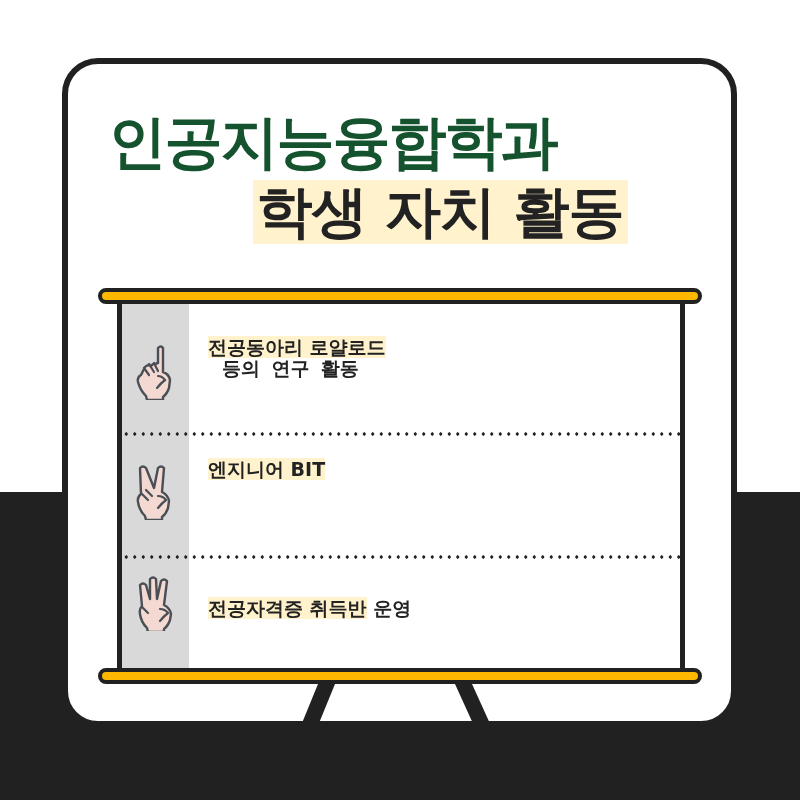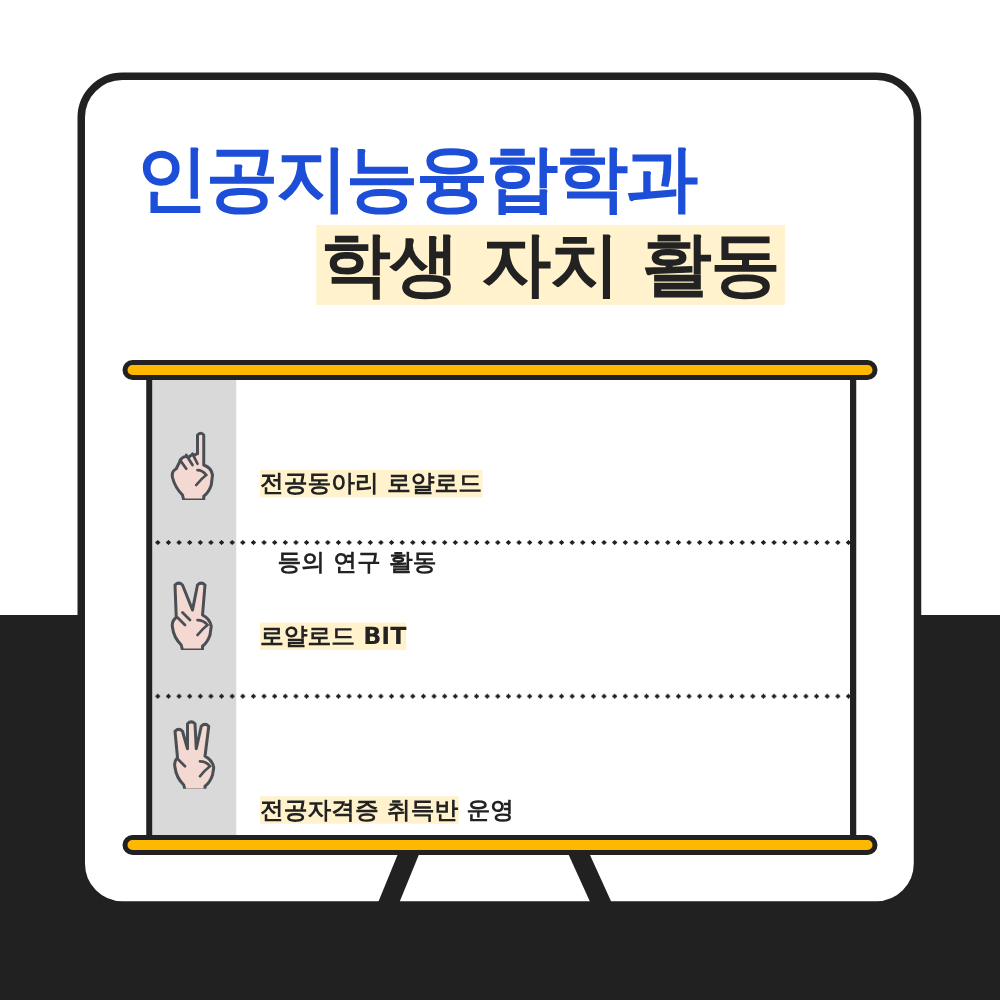--- a/index.html
+++ b/index.html
@@ -11,21 +11,21 @@
     .bottom-band {
       position: absolute; left: 0; top: 492px; width: 800px; height: 308px;
       background: #212121;
     }
     .card {
       position: absolute; left: 62px; top: 58px; width: 663px; height: 657px;
       background: #ffffff; border: 6px solid #212121; border-radius: 36px;
     }
     .title {
       position: absolute; left: 0; width: 665px; top: 108px;
-      text-align: center; font-weight: 900; color: #1d4ed8;
+      text-align: center; font-weight: 900; color: #14532d;
       font-size: 58px; line-height: 68px; letter-spacing: -2px;
     }
     .subtitle-wrap {
       position: absolute; left: 0; width: 800px; top: 180px; text-align: center; margin-left: 40px;
     }
     .subtitle {
       display: inline-block; background: #FFF2CC; color: #222222;
       font-weight: 900; font-size: 56px; line-height: 64px; letter-spacing: -1px;
       padding: 0 4px;
     }
@@ -52,22 +52,22 @@
       position: absolute; left: 0; width: 100%;
     }
     .hand {
       position: absolute; left: 12px; width: 44px; height: 56px;
     }
     .text-block {
       position: absolute; left: 86px; width: 470px;
       font-weight: bold; color: #222222; font-size: 19px; line-height: 23px;
     }
     .hl { background: #FFF2CC; }
-    .line { display: block; white-space: nowrap; margin-top: 40px; }
-    .indent { padding-left: 14px; }
+    .line { display: block; white-space: nowrap; }
+    .indent { padding-left: 14px; font-family: Liberation Mono, monospace; }
     .leg {
       position: absolute; top: 684px; width: 200px; height: 44px;
     }
   </style>
 </head>
 <body>
 
 <div class="bottom-band"></div>
 
 <div class="card"></div>
@@ -99,21 +99,21 @@
   </div>
 
   <div class="sep" style="top:128px;"></div>
 
   <div class="row" style="top:132px; height:118px;">
     <svg class="hand" style="top:28px;" viewBox="0 0 44 56">
       <path d="M6 4 q3 -3 6 0 l8 20 l4 -20 q3 -3 6 0 l-2 24 q6 3 7 9 l-1 7 q-2 6 -6 9 l0 3 l-16 0 l-1 -4 q-6 -6 -7 -14 q-1 -5 3 -8 z" fill="#F3D9D1" stroke="#4A4F55" stroke-width="2.4" stroke-linejoin="round"></path>
       <path d="M8 30 l6 6 M12 26 l6 6 M24 32 q5 0 8 4 q-4 3 -8 8" fill="none" stroke="#4A4F55" stroke-width="2.2" stroke-linecap="round"></path>
     </svg>
     <div class="text-block" style="top:22px;">
-      <span class="line"><span class="hl">로얄로드 BIT</span></span>
+      <span class="line"><span class="hl">엔지니어 BIT</span></span>
     </div>
   </div>
 
   <div class="sep" style="top:251px;"></div>
 
   <div class="row" style="top:255px; height:109px;">
     <svg class="hand" style="top:16px;" viewBox="0 0 44 56">
       <path d="M6 10 q3 -3 6 0 l4 14 l0 -20 q3 -3 6 0 l1 20 l4 -18 q3 -3 6 0 l-3 24 q6 3 7 9 l-1 6 q-2 6 -6 9 l0 3 l-16 0 l-1 -4 q-6 -6 -7 -14 q-1 -5 2 -8 z" fill="#F3D9D1" stroke="#4A4F55" stroke-width="2.4" stroke-linejoin="round"></path>
       <path d="M8 32 l6 6 M26 34 q5 0 8 4 q-4 3 -8 8" fill="none" stroke="#4A4F55" stroke-width="2.2" stroke-linecap="round"></path>
     </svg>

